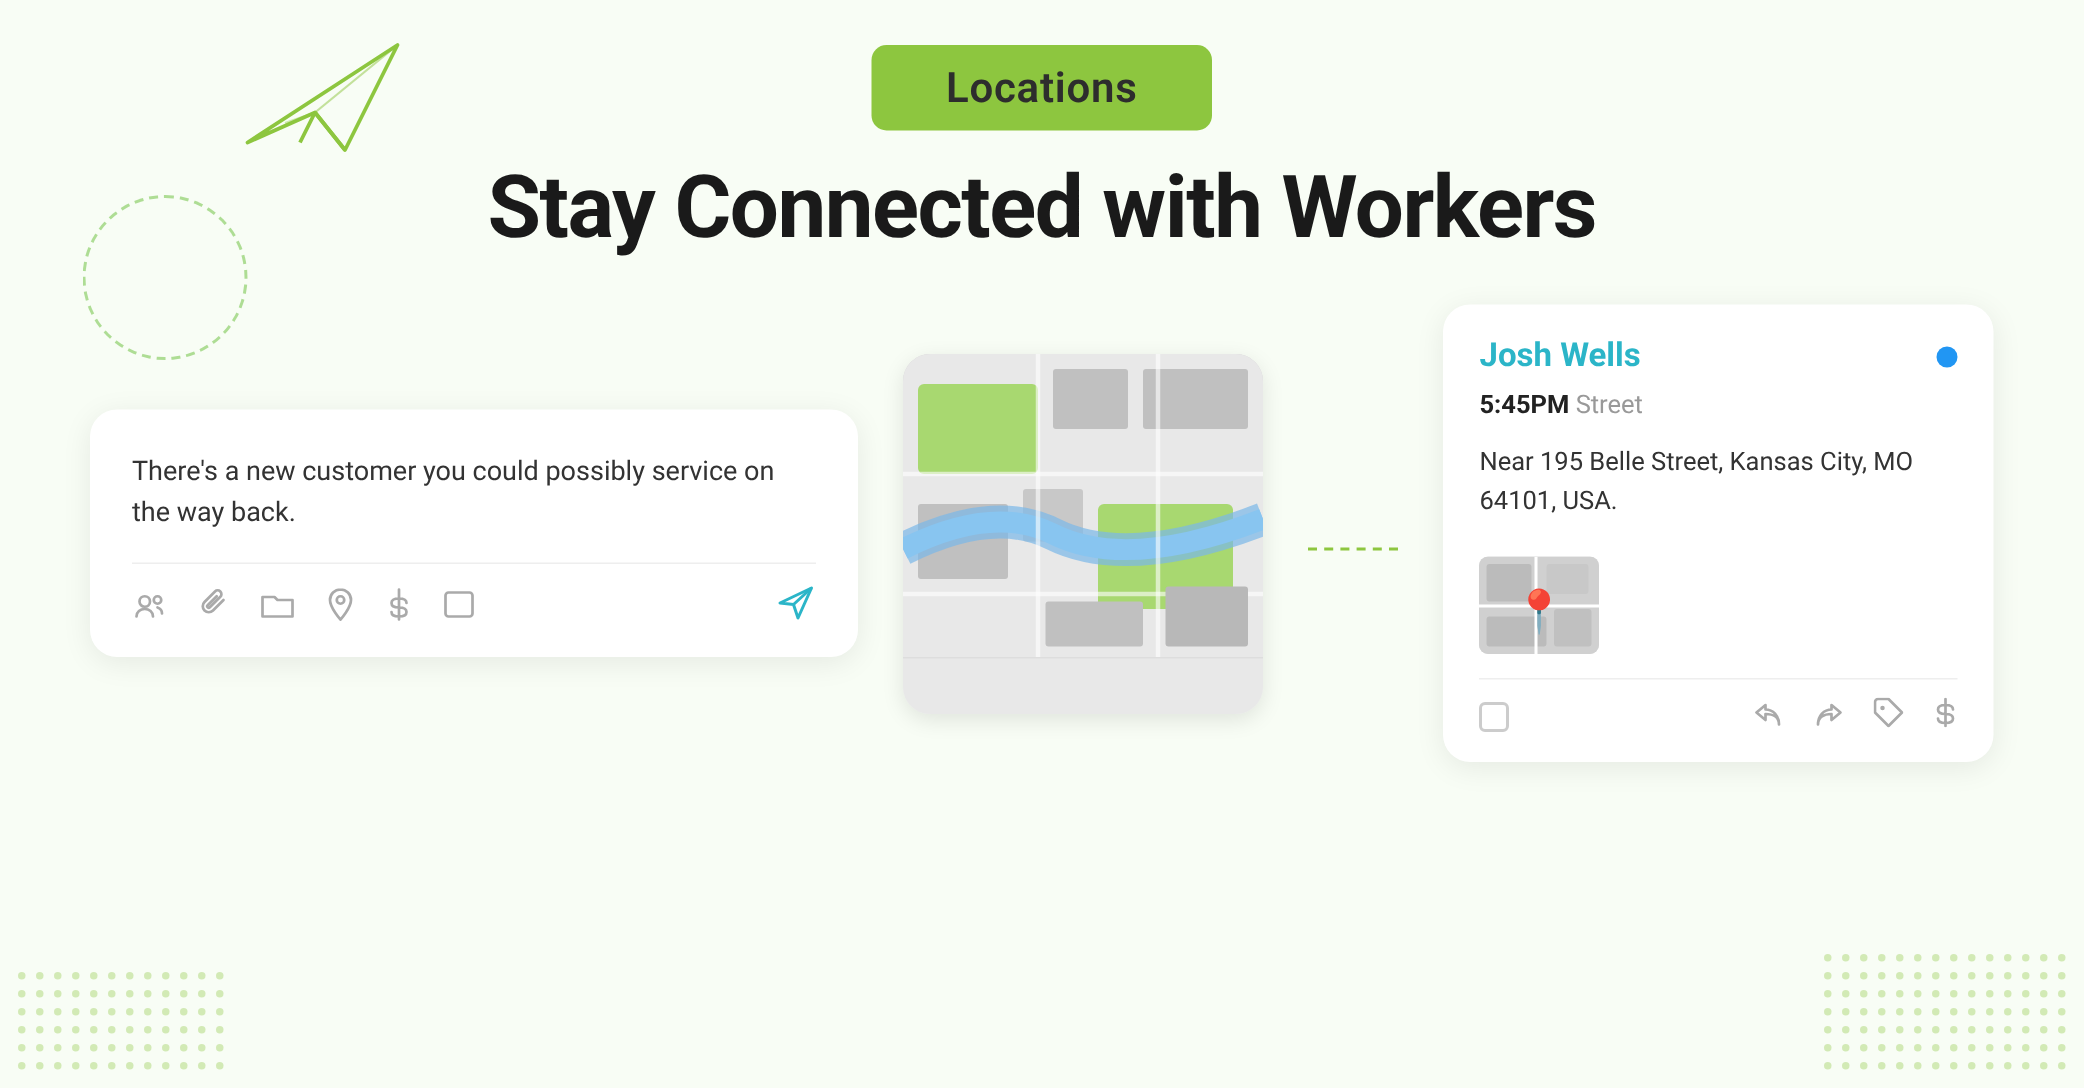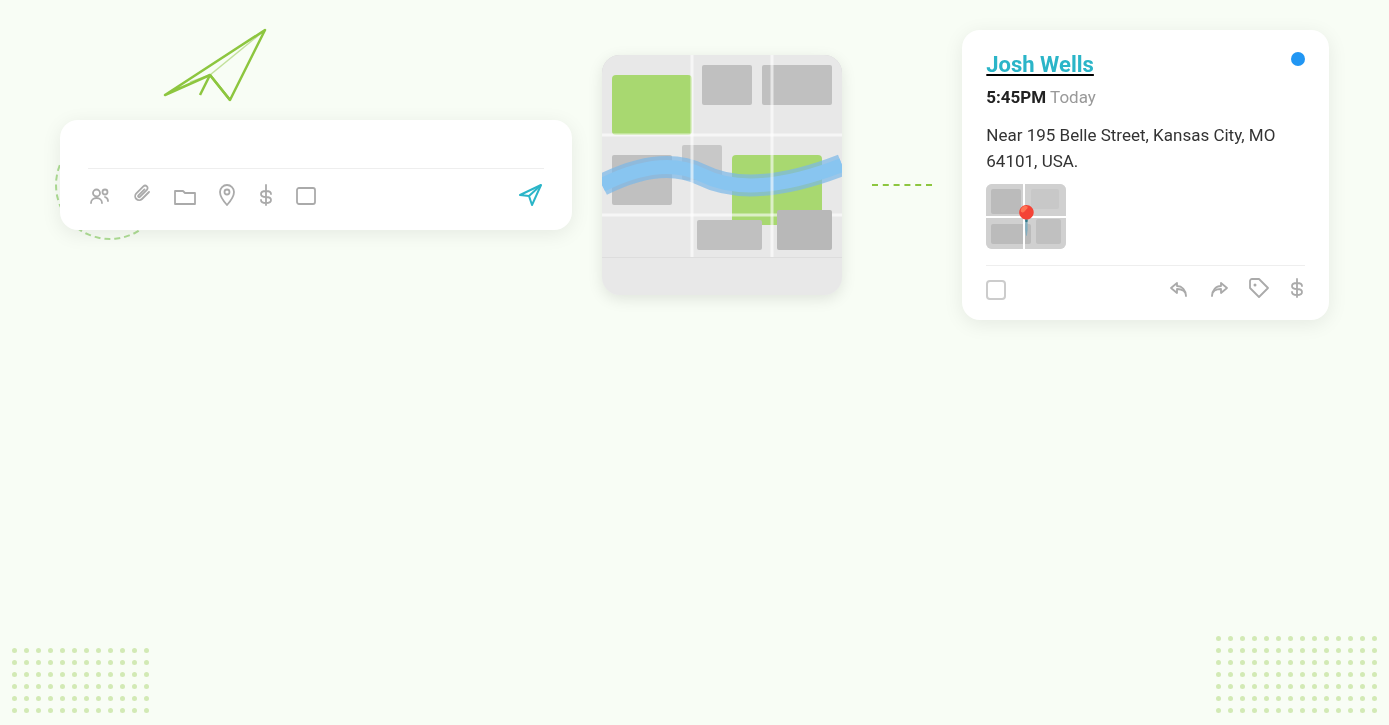--- a/index.html
+++ b/index.html
@@ -190,23 +190,23 @@
       background: #ffffff;
       border-radius: 18px;
       padding: 22px 24px 18px 24px;
       width: 400px;
       box-shadow: 0 4px 20px rgba(0,0,0,0.08);
       position: relative;
     }
 
     .worker-card-header {
       display: flex;
+      align-items: center;
       justify-content: space-between;
       margin-bottom: 10px;
-      text-decoration: underline;
     }
 
     .worker-name {
       font-size: 22px;
       font-weight: 700;
       color: #2bb5c8;
     }
 
     .online-dot {
       width: 14px;
@@ -227,21 +227,21 @@
 
     .worker-time .today-light {
       color: #999;
       font-weight: 400;
     }
 
     .worker-address {
       font-size: 17px;
       color: #333;
       line-height: 1.5;
-      margin-bottom: 10px;
+      margin-bottom: 24px;
     }
 
     .worker-map-thumb {
       width: 80px;
       height: 65px;
       background: #e0e0e0;
       border-radius: 6px;
       position: relative;
       overflow: hidden;
     }
@@ -294,25 +294,30 @@
       <line x1="55" y1="55" x2="75" y2="80" stroke="#8dc63f" stroke-width="2.5"></line>
       <line x1="55" y1="55" x2="45" y2="75" stroke="#8dc63f" stroke-width="2.5"></line>
 
       <line x1="55" y1="55" x2="110" y2="10" stroke="#8dc63f" stroke-width="1.5" opacity="0.5"></line>
       <line x1="35" y1="62" x2="55" y2="55" stroke="#8dc63f" stroke-width="1.5" opacity="0.4"></line>
     </svg>
   </div>
 
   <div class="dashed-circle"></div>
 
+  <div class="header-area">
+    <div class="locations-badge">Locations</div>
+    <h1 class="main-heading">Stay Connected with Workers</h1>
+  </div>
 
   <div class="content-row">
 
     <div class="chat-card">
       <div style="display:flex; align-items:center; gap:8px; flex-wrap:wrap; margin-bottom:4px;">
+        <span class="chat-message-continuation">There's a new customer you could possibly service on the way back.</span>
       </div>
 
       <div class="chat-toolbar">
         <div class="chat-toolbar-icons">
 
           <span class="toolbar-icon">
             <svg width="22" height="20" viewBox="0 0 22 20" fill="none">
               <path d="M3 18c0-3 2.5-5 5.5-5s5.5 2 5.5 5" stroke="#aaa" stroke-width="1.8" stroke-linecap="round"></path>
               <circle cx="8.5" cy="8" r="3.5" stroke="#aaa" stroke-width="1.8"></circle>
               <path d="M17 12c1.5.5 3 2 3 4" stroke="#aaa" stroke-width="1.8" stroke-linecap="round"></path>
@@ -395,21 +400,21 @@
     <div class="connector-line"></div>
 
     <div class="worker-card">
       <div class="worker-card-header">
         <span class="worker-name">Josh Wells</span>
         <div class="online-dot"></div>
       </div>
 
       <div class="worker-time">
         <span class="time-bold">5:45PM</span>
-        <span class="today-light"> <span>Today</span></span>
+        <span class="today-light"> <span>Street</span></span>
       </div>
 
       <div class="worker-address">Near 195 Belle Street, Kansas City, MO 64101, USA.</div>
 
       <div class="worker-map-thumb">
         <svg width="80" height="65" viewBox="0 0 80 65" fill="none">
           <rect width="80" height="65" fill="#d0d0d0"></rect>
           <rect x="5" y="5" width="30" height="25" rx="2" fill="#bbb"></rect>
           <rect x="45" y="5" width="28" height="20" rx="2" fill="#c8c8c8"></rect>
           <rect x="5" y="40" width="40" height="20" rx="2" fill="#bbb"></rect>

